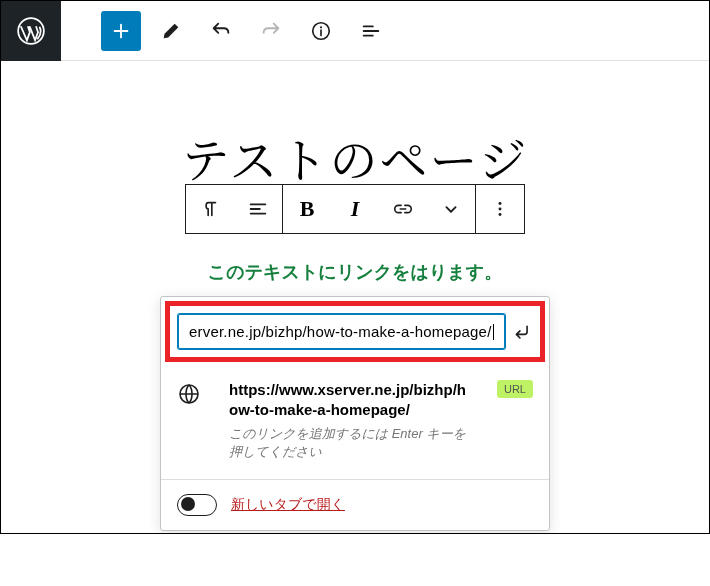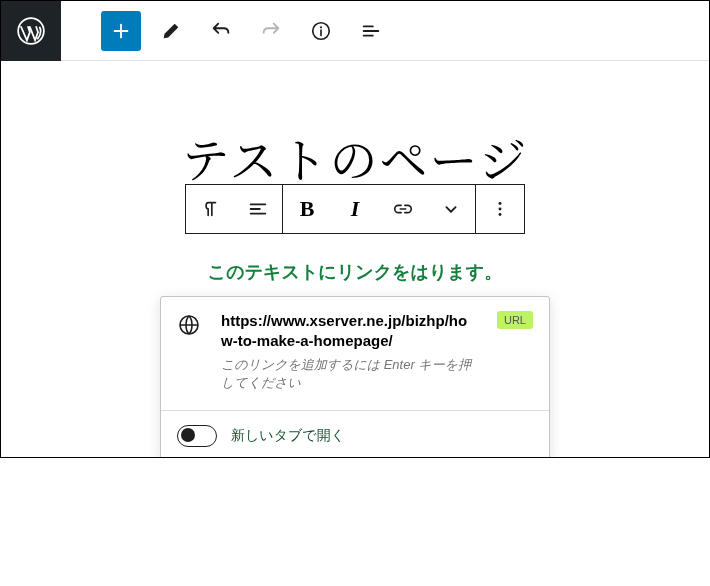--- a/index.html
+++ b/index.html
@@ -1,17 +1,17 @@
 <!DOCTYPE html>
 <html><head>
 <meta charset="utf-8">
 <style>
   * { box-sizing: border-box; margin: 0; padding: 0; }
   html, body { width: 710px; height: 586px; font-family: -apple-system, BlinkMacSystemFont, "Segoe UI", sans-serif; background: #fff; }
-  .frame { border: 1px solid #000; width: 710px; height: 458px; position: relative; overflow: hidden; }
+  .frame { border: 1px solid #000; width: 710px; height: 534px; position: relative; overflow: hidden; }
 
   
   .topbar { display: flex; align-items: center; height: 60px; border-bottom: 1px solid #e0e0e0; }
   .wp-logo { width: 60px; height: 60px; background: #1d2327; display: flex; align-items: center; justify-content: center; }
   .wp-logo svg { width: 28px; height: 28px; }
   .tool-btn { width: 40px; height: 40px; display: flex; align-items: center; justify-content: center; margin-left: 10px; border-radius: 3px; cursor: pointer; }
   .tool-btn.add { background: #007cba; color: #fff; margin-left: 40px; }
   .tool-btn svg { width: 22px; height: 22px; }
   .tool-btn.disabled svg { stroke: #b5b5b5; fill: #b5b5b5; }
 
@@ -31,32 +31,32 @@
   .paragraph { margin-top: 26px; font-size: 18px; color: #15803d; font-weight: bold; }
 
   
   .link-pop { width: 390px; border: 1px solid #c3c3c3; border-radius: 3px; box-shadow: 0 3px 14px rgba(0,0,0,0.12); margin-top: 12px; background: #fff; }
   .link-input-wrap { border: 5px solid #ea2328; padding: 8px; display: flex; align-items: center; gap: 6px; margin: 4px; }
   .link-input-inner { flex: 1; border: 1.5px solid #007cba; box-shadow: 0 0 0 1px #007cba; border-radius: 2px; padding: 8px 10px; font-size: 15px; letter-spacing: 0.2px; display: flex; align-items: center; }
   .link-input-text { white-space: nowrap; overflow: hidden; flex: 1; }
   .cursor { display:inline-block; width:1px; height:16px; background:#000; vertical-align:middle; margin-left:1px; }
   .submit-btn { width: 32px; height: 32px; display:flex; align-items:center; justify-content:center; cursor:pointer; }
 
-  .suggest { display:flex; padding: 14px 16px 8px 16px; gap:20px; align-items:flex-start; }
+  .suggest { display:flex; padding: 14px 16px 8px 16px; gap:28px; align-items:flex-start; }
   .globe { width:24px; height:24px; flex-shrink:0; margin-top:2px; }
   .suggest-body { flex:1; }
   .suggest-url { font-weight:700; font-size:15px; line-height:1.35; word-break:break-all; }
   .suggest-help { font-size:13px; color:#757575; margin-top:4px; line-height:1.4;font-style:italic; }
   .url-badge { background:#bef264; color:#555; font-size:11px; padding:3px 7px; border-radius:3px; height:fit-content; }
 
   .divider { border-top:1px solid #ddd; margin-top:10px; }
   .toggle-row { display:flex; align-items:center; gap:14px; padding:14px 16px; }
   .toggle { width:40px; height:22px; border:1.5px solid #1e1e1e; border-radius:11px; position:relative; cursor:pointer; }
   .toggle-knob { width:14px; height:14px; background:#1e1e1e; border-radius:50%; position:absolute; top:2px; left:3px; }
-  .toggle-label { font-size:14px; color:#14532d; }
+  .toggle-label { font-size:14px; color:#b91c1c;text-decoration:underline; }
 </style>
 </head>
 <body>
 
 <div class="frame">
 
   <div class="topbar">
     <div class="wp-logo">
       <svg viewBox="0 0 24 24">
           <circle cx="12" cy="12" r="11" fill="none" stroke="#fff" stroke-width="1.5"></circle>
@@ -134,20 +134,31 @@
               <circle cx="12" cy="12" r="1.6" fill="#1e1e1e"></circle>
               <circle cx="12" cy="18" r="1.6" fill="#1e1e1e"></circle>
             </svg>
         </div>
       </div>
     </div>
 
     <div class="paragraph">このテキストにリンクをはります。</div>
 
     <div class="link-pop">
+      <div class="link-input-wrap">
+        <div class="link-input-inner">
+          <span class="link-input-text">erver.ne.jp/bizhp/how-to-make-a-homepage/</span>
+            <span class="cursor"></span>
+        </div>
+        <div class="submit-btn">
+          <svg viewBox="0 0 24 24">
+              <path d="M18 6 V12 C18 14 16.5 15 15 15 H7 M10 11 L6 15 L10 19" fill="none" stroke="#1e1e1e" stroke-width="1.8" stroke-linecap="round" stroke-linejoin="round"></path>
+            </svg>
+        </div>
+      </div>
 
       <div class="suggest">
         <svg class="globe" viewBox="0 0 24 24">
             <circle cx="12" cy="12" r="9" fill="none" stroke="#1e1e1e" stroke-width="1.6"></circle>
             <path d="M3 12 H21 M12 3 C8 7 8 17 12 21 M12 3 C16 7 16 17 12 21" fill="none" stroke="#1e1e1e" stroke-width="1.6"></path>
           </svg>
         <div class="suggest-body">
           <div class="suggest-url">https://www.xserver.ne.jp/bizhp/how-to-make-a-homepage/</div>
           <div class="suggest-help">このリンクを追加するには Enter キーを押してください</div>
         </div>

